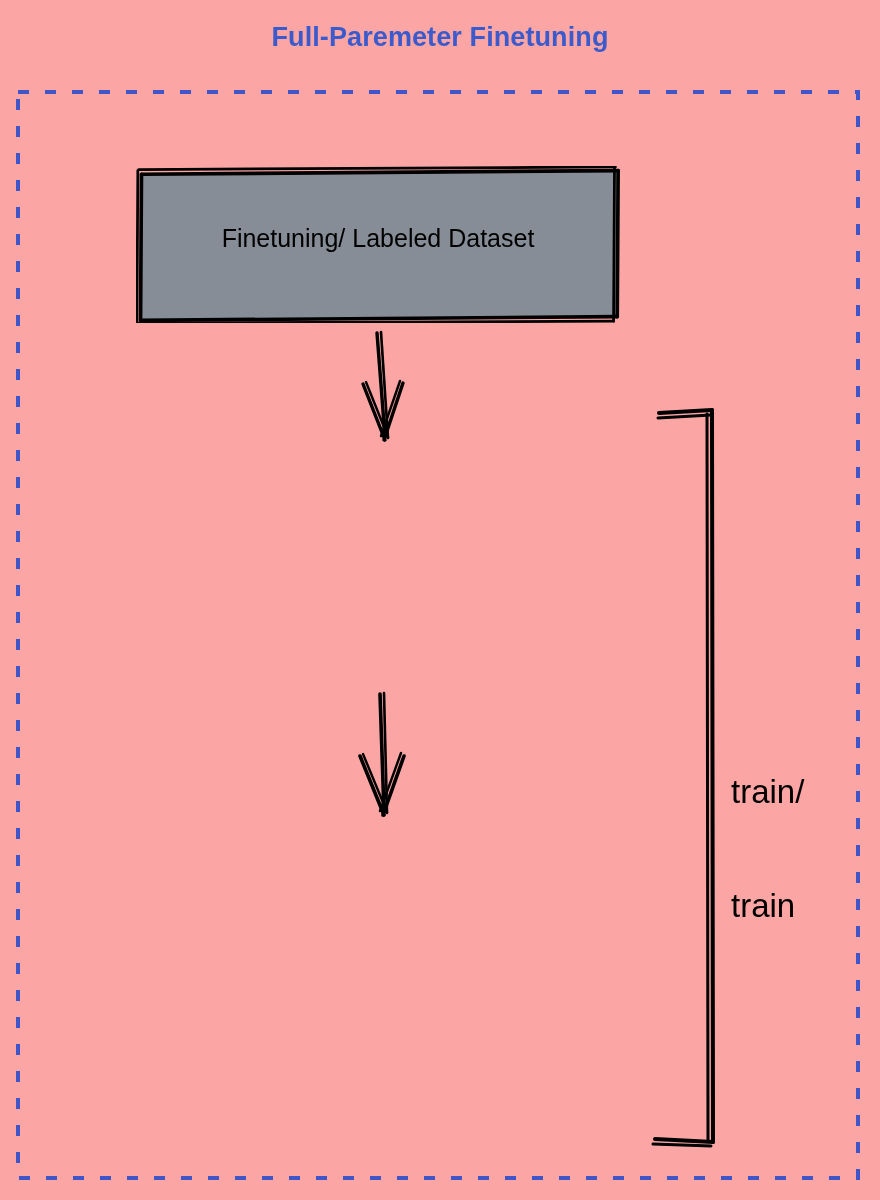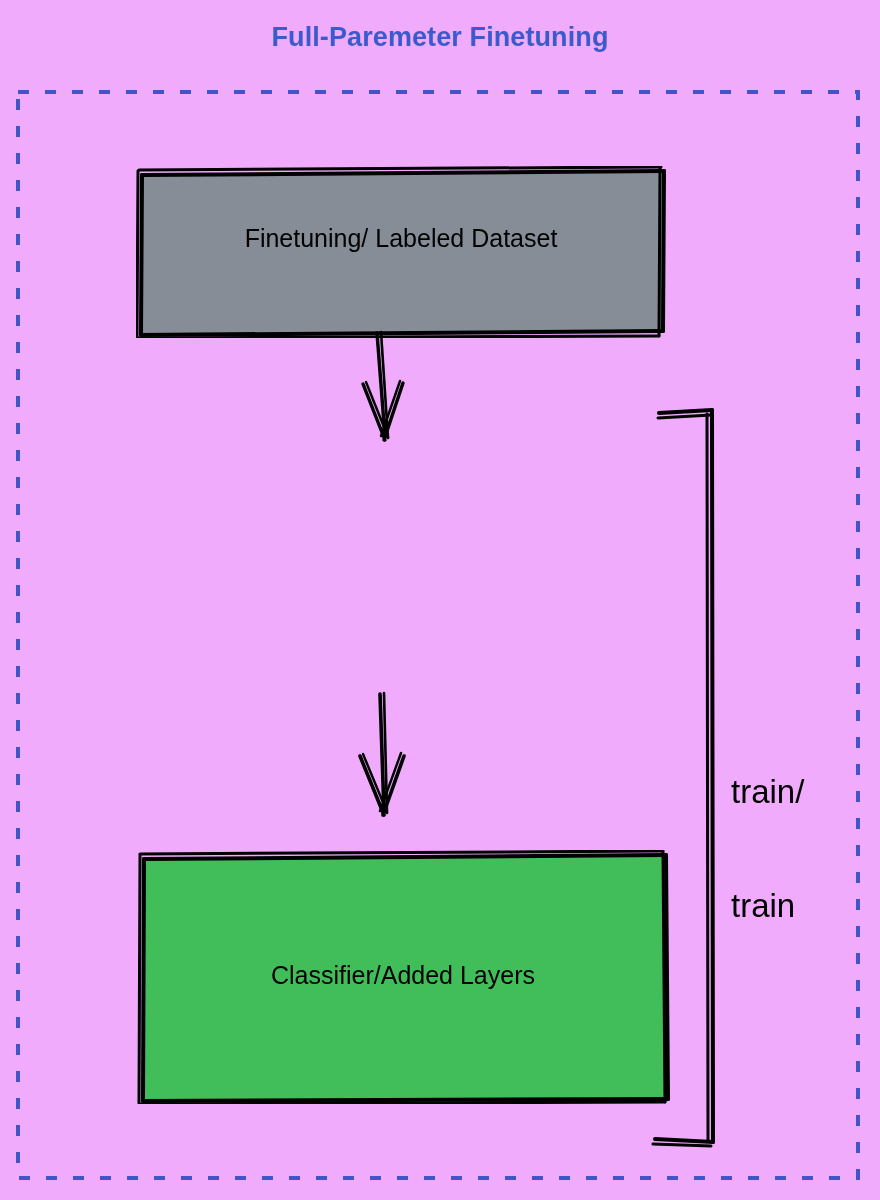--- a/index.html
+++ b/index.html
@@ -16,21 +16,21 @@
     font-family: "Liberation Sans", sans-serif;
     -webkit-font-smoothing: antialiased;
   }
 
   #canvas {
     position: absolute;
     left: 0;
     top: 0;
     width: 880px;
     height: 1200px;
-    background: #f0abfc;
+    background: #fca5a5;
   }
 
   
   #diagram-title {
     position: absolute;
     left: 0;
     top: 22px;
     width: 880px;
     text-align: center;
     font-size: 27px;
@@ -56,21 +56,21 @@
     text-align: center;
     color: #000000;
     font-size: 25px;
     line-height: 30px;
     white-space: pre;
   }
 
   #box-dataset {
     left: 136px;
     top: 166px;
-    width: 530px;
+    width: 484px;
     height: 172px;
   }
   #box-dataset .label {
     top: 57px;
     padding-right: 36px;
   }
 
   #box-pretrained {
     left: 134px;
     top: 444px;
@@ -136,34 +136,20 @@
       <path d="M524,2 L523,170" fill="none" stroke="#000" stroke-width="3" stroke-linecap="round"></path>
       <path d="M527,165 L5,169" fill="none" stroke="#000" stroke-width="4" stroke-linecap="round"></path>
       <path d="M523,170 L2,172" fill="none" stroke="#000" stroke-width="3" stroke-linecap="round"></path>
       <path d="M5,169 L6,9" fill="none" stroke="#000" stroke-width="4" stroke-linecap="round"></path>
       <path d="M1,171 L2,5" fill="none" stroke="#000" stroke-width="3" stroke-linecap="round"></path>
     </svg>
     <div class="label">Finetuning/ Labeled Dataset</div>
   </div>
 
 
-  <div class="sketch-box" id="box-classifier">
-    <svg class="fill" viewBox="0 0 534 254" preserveAspectRatio="none" xmlns="http://www.w3.org/2000/svg">
-      <polygon points="8,8 530,4 532,248 6,250" fill="#41be59" stroke="none"></polygon>
-      <path d="M8,9 L530,5" fill="none" stroke="#000" stroke-width="4" stroke-linecap="round"></path>
-      <path d="M4,4 L527,1" fill="none" stroke="#000" stroke-width="3" stroke-linecap="round"></path>
-      <path d="M530,5 L532,249" fill="none" stroke="#000" stroke-width="4" stroke-linecap="round"></path>
-      <path d="M527,2 L529,252" fill="none" stroke="#000" stroke-width="3" stroke-linecap="round"></path>
-      <path d="M532,249 L7,251" fill="none" stroke="#000" stroke-width="4" stroke-linecap="round"></path>
-      <path d="M529,252 L5,254" fill="none" stroke="#000" stroke-width="3" stroke-linecap="round"></path>
-      <path d="M7,251 L8,9" fill="none" stroke="#000" stroke-width="4" stroke-linecap="round"></path>
-      <path d="M3,253 L4,5" fill="none" stroke="#000" stroke-width="3" stroke-linecap="round"></path>
-    </svg>
-    <div class="label">Classifier/Added Layers</div>
-  </div>
 
   <svg id="sketch-layer" viewBox="0 0 880 1200" xmlns="http://www.w3.org/2000/svg">
 
     <g>
       <path d="M377,333 L385,437" fill="none" stroke="#000" stroke-width="3.4" stroke-linecap="round"></path>
       <path d="M381,332 L388,438" fill="none" stroke="#000" stroke-width="2.6" stroke-linecap="round"></path>
       <path d="M363,384 L385,440" fill="none" stroke="#000" stroke-width="3.4" stroke-linecap="round"></path>
       <path d="M366,382 L388,437" fill="none" stroke="#000" stroke-width="2.4" stroke-linecap="round"></path>
       <path d="M403,383 L384,440" fill="none" stroke="#000" stroke-width="3.4" stroke-linecap="round"></path>
       <path d="M400,381 L381,436" fill="none" stroke="#000" stroke-width="2.4" stroke-linecap="round"></path>

